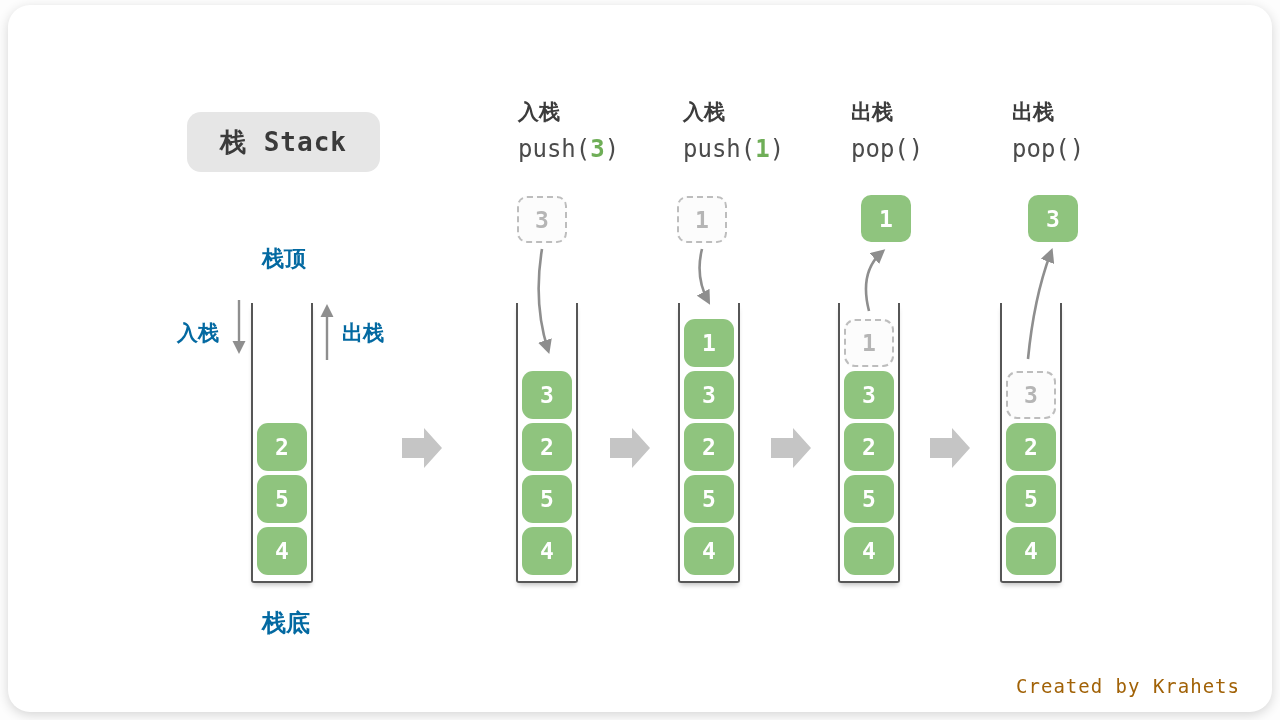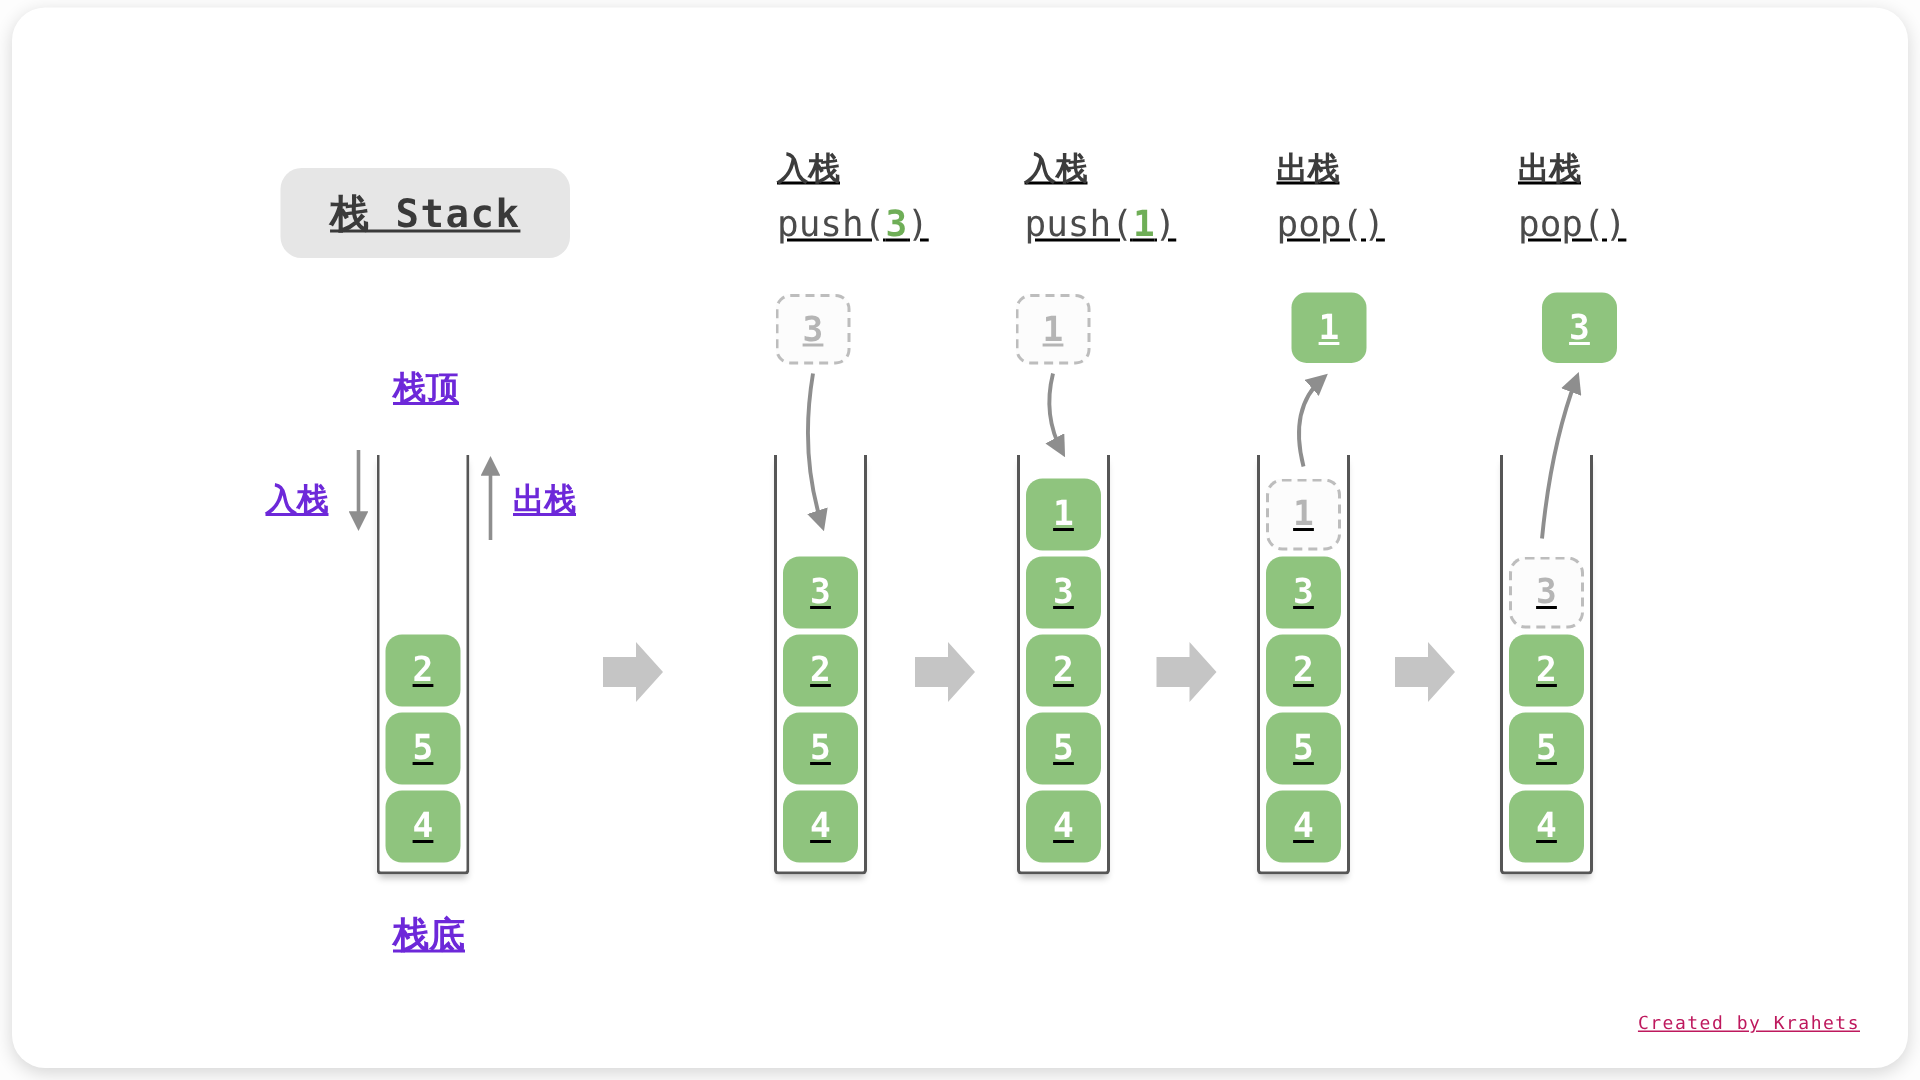--- a/index.html
+++ b/index.html
@@ -1,42 +1,42 @@
 <!DOCTYPE html>
 <html><head>
 <meta charset="utf-8">
 <style>
   html,body{margin:0;padding:0;background:#f5f5f5;}
   .canvas{position:relative;width:1280px;height:720px;font-family:"DejaVu Sans","Liberation Sans",sans-serif;overflow:hidden;background:#fdfdfd;}
   .card{position:absolute;left:8px;top:5px;right:8px;bottom:8px;background:#ffffff;border-radius:22px;box-shadow:0 3px 12px rgba(0,0,0,0.16);}
-  .abs{position:absolute;text-decoration:underline;}
+  .abs{position:absolute;}
 
   .title-box{left:187px;top:112px;width:193px;height:60px;background:#e6e6e6;border-radius:14px;
     display:flex;align-items:center;justify-content:center;
     font-family:"DejaVu Sans Mono","Liberation Mono",monospace;font-size:26px;font-weight:bold;color:#3a3a3a;letter-spacing:1px;}
 
-  .cn-label{font-size:21px;font-weight:bold;color:#6d28d9;}
+  .cn-label{font-size:21px;font-weight:bold;color:#0369a1;}
   .op-group{top:98px;}
   .op-cn{font-size:21px;font-weight:bold;color:#3c3c3c;}
   .op-code{margin-top:9px;font-family:"DejaVu Sans Mono","Liberation Mono",monospace;font-size:24px;color:#4b4b4b;white-space:nowrap;}
   .op-arg{color:#6fae57;font-weight:bold;}
 
   .stack{top:303px;width:62px;height:280px;border-left:2px solid #565656;border-right:2px solid #565656;border-bottom:2px solid #565656;border-radius:0 0 3px 3px;box-shadow:0 4px 5px -2px rgba(0,0,0,0.25);
     display:flex;flex-direction:column;justify-content:flex-end;align-items:center;gap:4px;padding-bottom:6px;box-sizing:border-box;}
   .block{width:50px;height:48px;flex:0 0 48px;background:#8fc47e;border-radius:11px;color:#ffffff;
     font-family:"DejaVu Sans Mono","Liberation Mono",monospace;font-size:23px;font-weight:bold;
     display:flex;align-items:center;justify-content:center;}
   .ghost{background:#fcfcfc;border:2px dashed #bdbdbd;color:#b5b5b5;box-sizing:border-box;}
 
   .float-box{width:50px;height:47px;border-radius:10px;display:flex;align-items:center;justify-content:center;
     font-family:"DejaVu Sans Mono","Liberation Mono",monospace;font-size:23px;font-weight:bold;}
   .float-dashed{background:#fcfcfc;border:2px dashed #bdbdbd;color:#b5b5b5;box-sizing:border-box;}
   .float-solid{background:#8fc47e;color:#ffffff;}
 
-  .footer{right:40px;top:675px;font-family:"DejaVu Sans Mono","Liberation Mono",monospace;font-size:12px;color:#be185d;letter-spacing:1px;}
+  .footer{right:40px;top:675px;font-family:"DejaVu Sans Mono","Liberation Mono",monospace;font-size:19px;color:#a16207;letter-spacing:1px;}
 
   svg.overlay{position:absolute;left:0;top:0;pointer-events:none;}
 </style>
 </head>
 <body>
 
 <div class="canvas">
   <div class="card"></div>
 
   <div class="abs title-box">栈 Stack</div>

